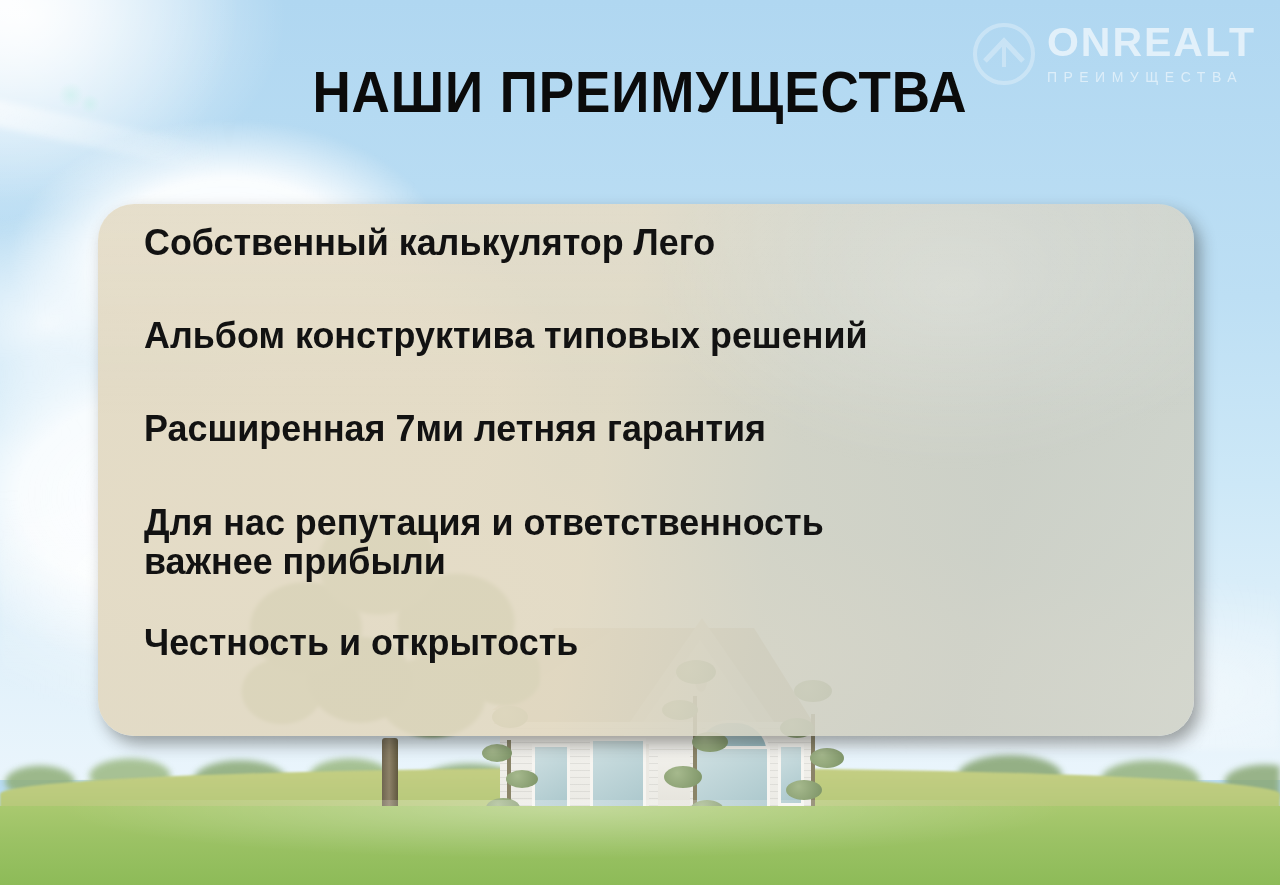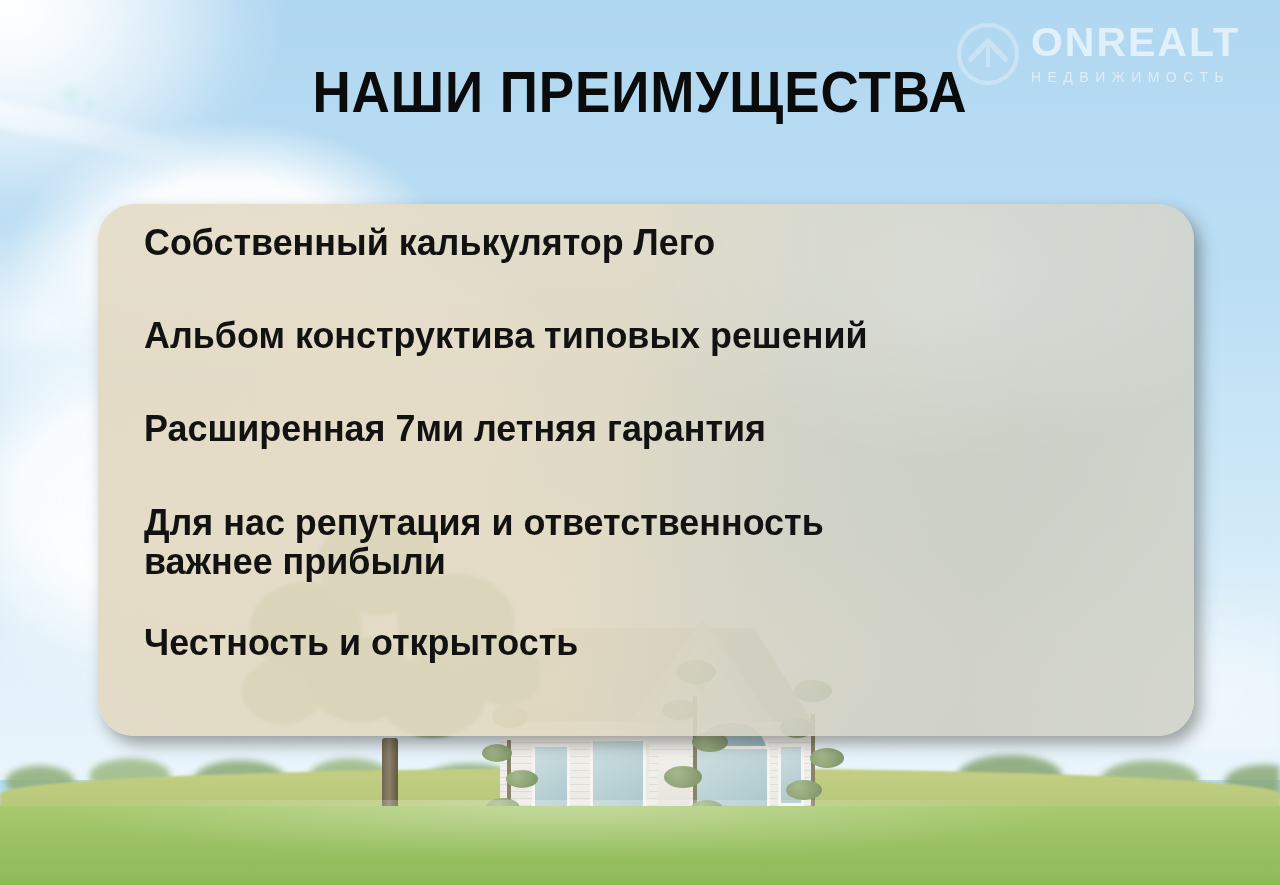--- a/index.html
+++ b/index.html
@@ -210,21 +210,21 @@
     filter: blur(1.5px);
   }
   .bigtree .trunk {
     position: absolute; left: 142px; top: 238px; width: 16px; height: 120px;
     background: linear-gradient(to right, #6f6550, #8d8168 45%, #60583f);
     border-radius: 3px;
   }
 
   
   .watermark {
-    position: absolute; right: 40px; top: 22px;
+    position: absolute; right: 24px; top: 22px;
     display: flex; align-items: center; gap: 12px;
     pointer-events: none;
   }
   .wm-icon { width: 62px; height: 62px; opacity: 0.30; }
   .wm-text { display: flex; flex-direction: column; }
   .wm-brand {
     font-size: 41px; font-weight: 700; letter-spacing: 2px;
     color: rgba(255,255,255,0.62);
     line-height: 1;
   }
@@ -361,21 +361,21 @@
   <div class="watermark">
     <span class="wm-icon">
       <svg viewBox="0 0 62 62" width="62" height="62" aria-hidden="true">
         <circle cx="31" cy="31" r="29" fill="none" stroke="#ffffff" stroke-width="4"></circle>
         <path d="M12 38 L31 18 L50 38" fill="none" stroke="#ffffff" stroke-width="5" stroke-linejoin="miter"></path>
         <path d="M31 22 L31 44" stroke="#ffffff" stroke-width="4"></path>
       </svg>
     </span>
     <span class="wm-text">
       <span class="wm-brand">ONREALT</span>
-      <span class="wm-sub">НЕДВИЖИМОСТЬ</span>
+      <span class="wm-sub">ПРЕИМУЩЕСТВА</span>
     </span>
   </div>
 
   <h1 class="page-title">НАШИ ПРЕИМУЩЕСТВА</h1>
 
   <div class="card">
     <div class="card-sheen"></div>
     <ul class="benefit-list">
       <li class="benefit-item">Собственный калькулятор Лего</li>
       <li class="benefit-item">Альбом конструктива типовых решений</li>

